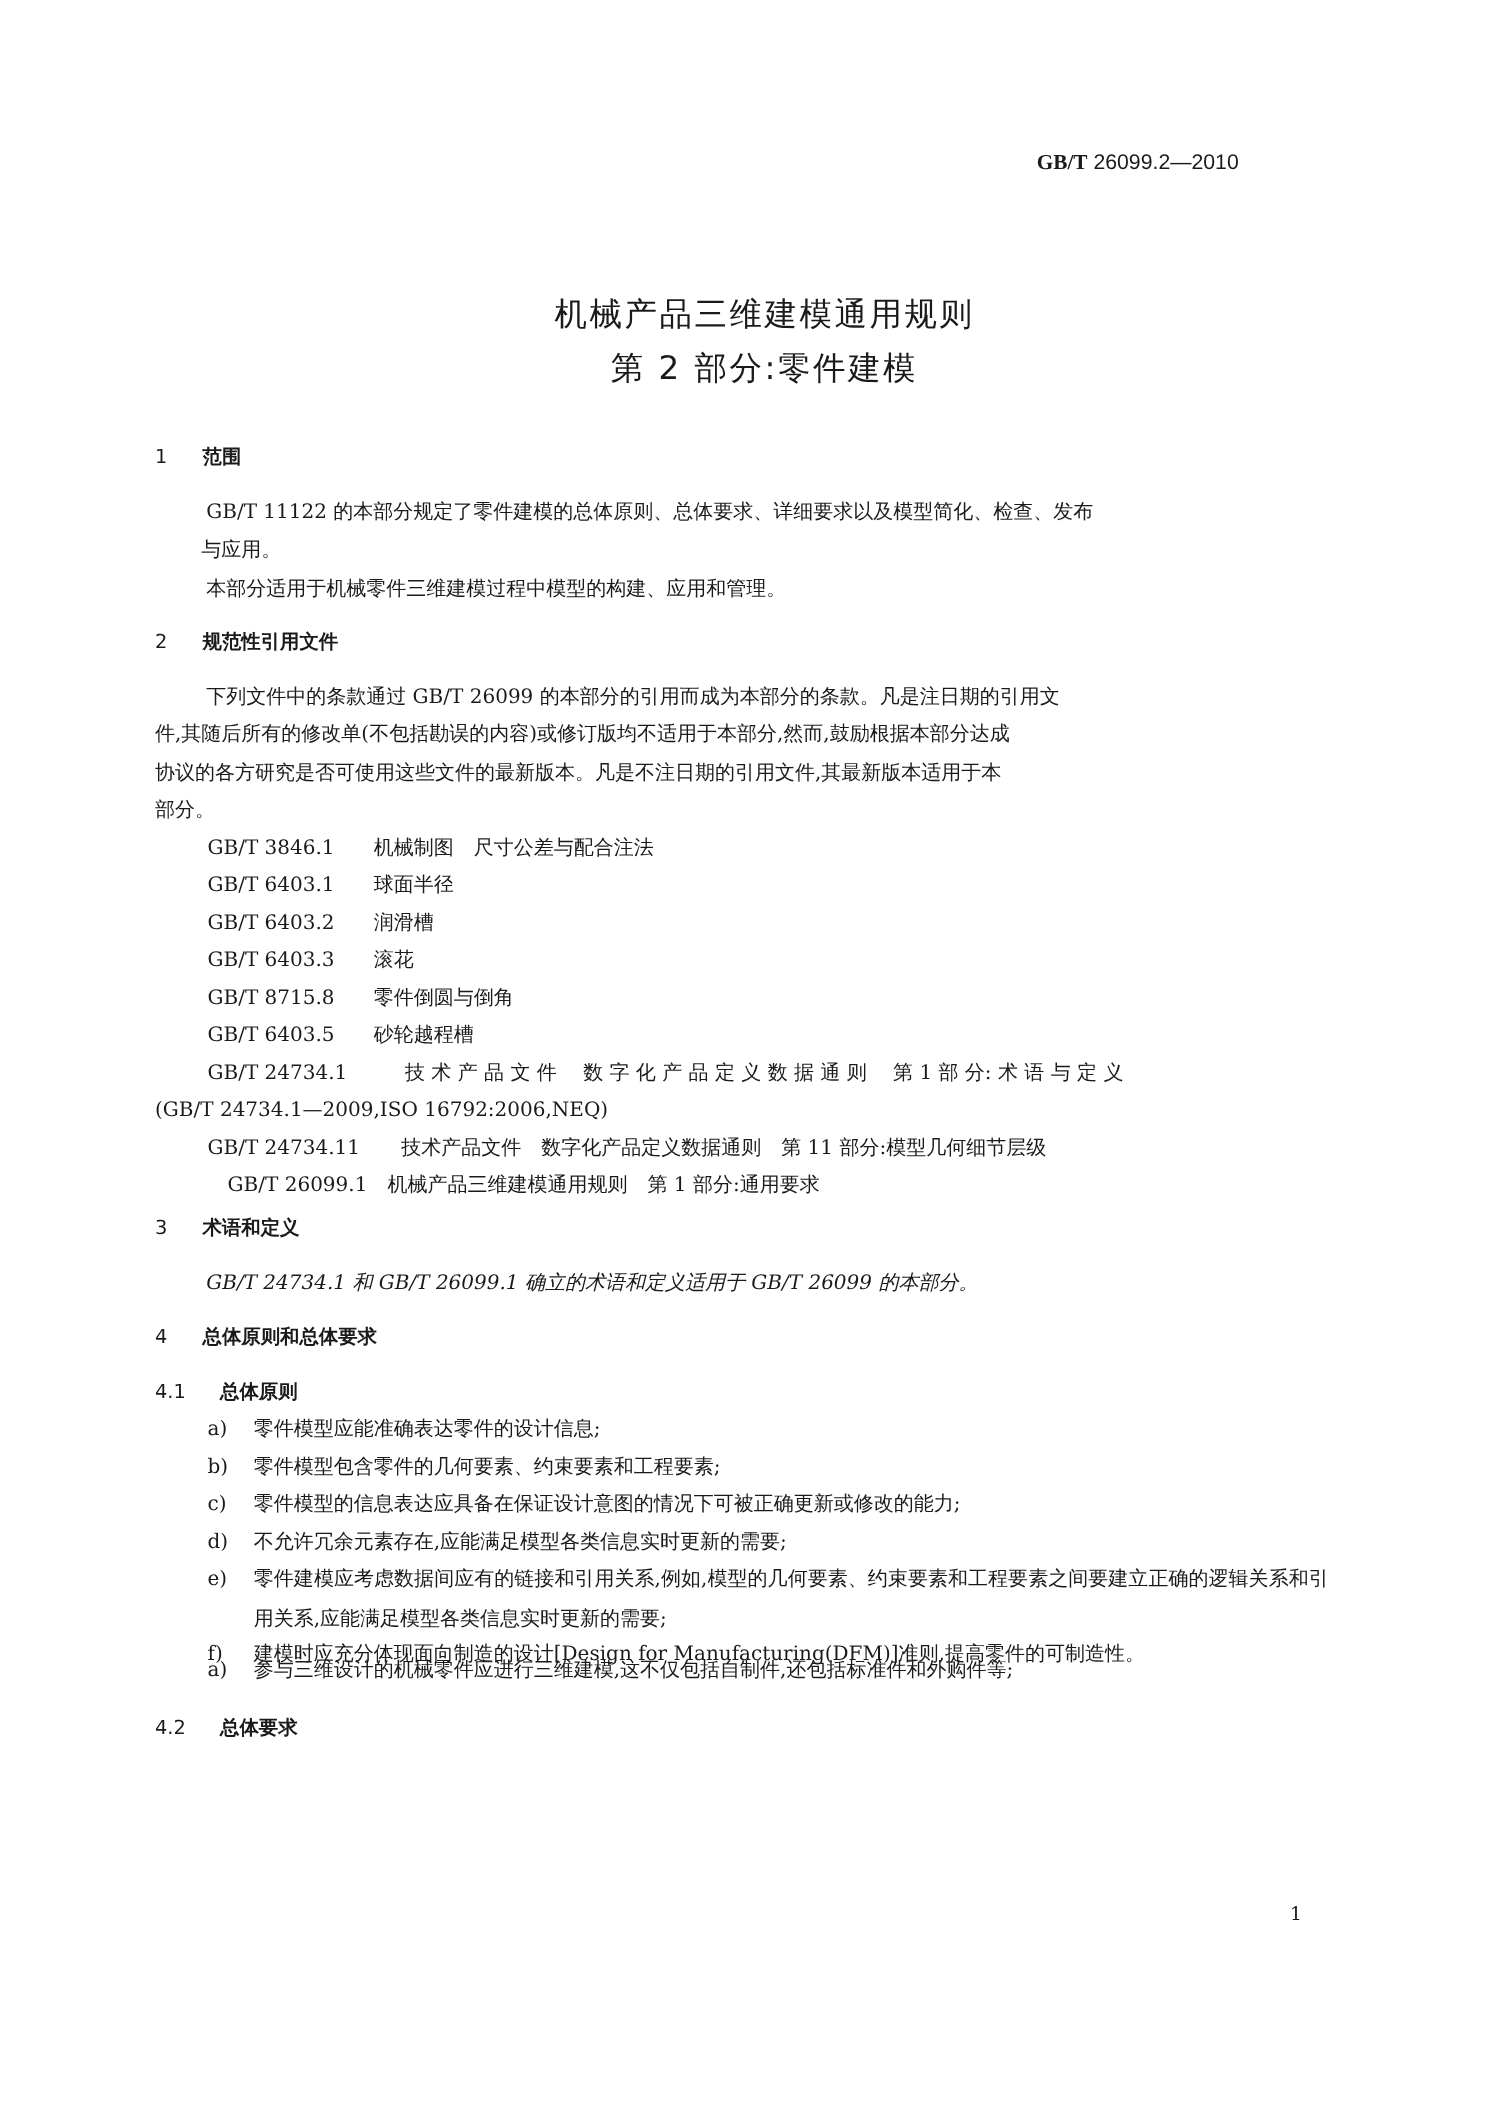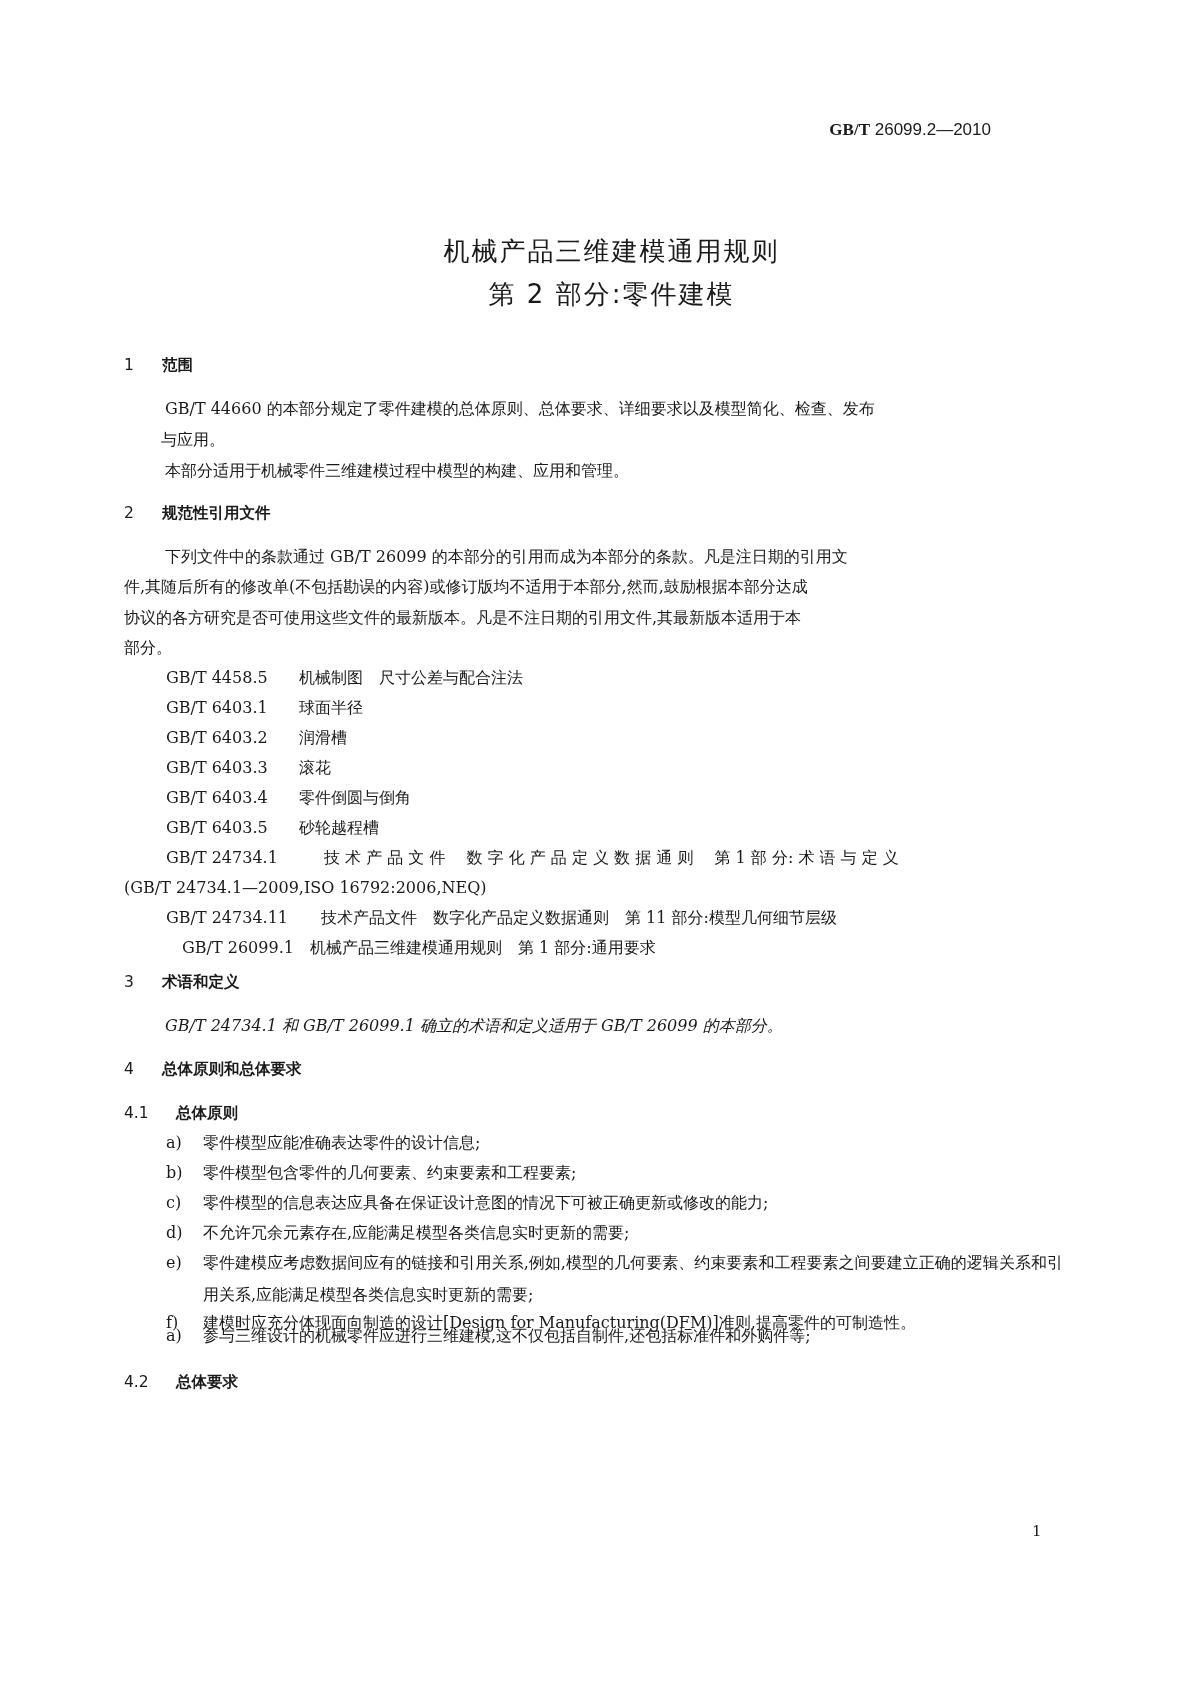--- a/index.html
+++ b/index.html
@@ -25,35 +25,35 @@
 </style>
 </head>
 <body>
 
 <div class="std-code"><b>GB/T</b>&nbsp;<span>26099.2—2010</span></div>
 
 <div class="title t1">机械产品三维建模通用规则</div>
 <div class="title t2">第 2 部分:零件建模</div>
 
 <div class="abs h" style="left:124px; top:349px;"><span class="num">1</span><span>范围</span></div>
-<div class="abs" style="left:165px; top:393px;">GB/T 44660 的本部分规定了零件建模的总体原则、总体要求、详细要求以及模型简化、检查、发布</div>
+<div class="abs" style="left:165px; top:393px;">GB/T 11122 的本部分规定了零件建模的总体原则、总体要求、详细要求以及模型简化、检查、发布</div>
 <div class="abs" style="left:124px; top:424px;margin-left:37px;">与应用。</div>
 <div class="abs" style="left:165px; top:455px;">本部分适用于机械零件三维建模过程中模型的构建、应用和管理。</div>
 
 <div class="abs h" style="left:124px; top:497px;"><span class="num">2</span><span>规范性引用文件</span></div>
 <div class="abs" style="left:165px; top:541px;">下列文件中的条款通过 GB/T 26099 的本部分的引用而成为本部分的条款。凡是注日期的引用文</div>
 <div class="abs" style="left:124px; top:571px;">件,其随后所有的修改单(不包括勘误的内容)或修订版均不适用于本部分,然而,鼓励根据本部分达成</div>
 <div class="abs" style="left:124px; top:602px;">协议的各方研究是否可使用这些文件的最新版本。凡是不注日期的引用文件,其最新版本适用于本</div>
 <div class="abs" style="left:124px; top:632px;">部分。</div>
 
-<div class="abs ref" style="top:662px;"><span class="code" style="width:133px;">GB/T 4458.5</span><span>机械制图　尺寸公差与配合注法</span></div>
+<div class="abs ref" style="top:662px;"><span class="code" style="width:133px;">GB/T 3846.1</span><span>机械制图　尺寸公差与配合注法</span></div>
 <div class="abs ref" style="top:692px;"><span class="code" style="width:133px;">GB/T 6403.1</span><span>球面半径</span></div>
 <div class="abs ref" style="top:722px;"><span class="code" style="width:133px;">GB/T 6403.2</span><span>润滑槽</span></div>
 <div class="abs ref" style="top:752px;"><span class="code" style="width:133px;">GB/T 6403.3</span><span>滚花</span></div>
-<div class="abs ref" style="top:782px;"><span class="code" style="width:133px;">GB/T 6403.4</span><span>零件倒圆与倒角</span></div>
+<div class="abs ref" style="top:782px;"><span class="code" style="width:133px;">GB/T 8715.8</span><span>零件倒圆与倒角</span></div>
 <div class="abs ref" style="top:812px;"><span class="code" style="width:133px;">GB/T 6403.5</span><span>砂轮越程槽</span></div>
 <div class="abs ref" style="top:842px;"><span class="code" style="width:158px;">GB/T 24734.1</span><span>技 术 产 品 文 件　 数 字 化 产 品 定 义 数 据 通 则　 第 1 部 分: 术 语 与 定 义</span></div>
 <div class="abs" style="left:124px; top:872px;">(GB/T 24734.1—2009,ISO 16792:2006,NEQ)</div>
 <div class="abs ref" style="top:902px;"><span class="code" style="width:155px;">GB/T 24734.11</span><span>技术产品文件　数字化产品定义数据通则　第 11 部分:模型几何细节层级</span></div>
 <div class="abs ref" style="top:932px;"><span class="code" style="width:144px;text-align:center;">GB/T 26099.1</span><span>机械产品三维建模通用规则　第 1 部分:通用要求</span></div>
 
 <div class="abs h" style="left:124px; top:966px;"><span class="num">3</span><span>术语和定义</span></div>
 <div class="abs" style="left:165px; top:1010px;font-style:italic;">GB/T 24734.1 和 GB/T 26099.1 确立的术语和定义适用于 GB/T 26099 的本部分。</div>
 
 <div class="abs h" style="left:124px; top:1053px;"><span class="num">4</span><span>总体原则和总体要求</span></div>

